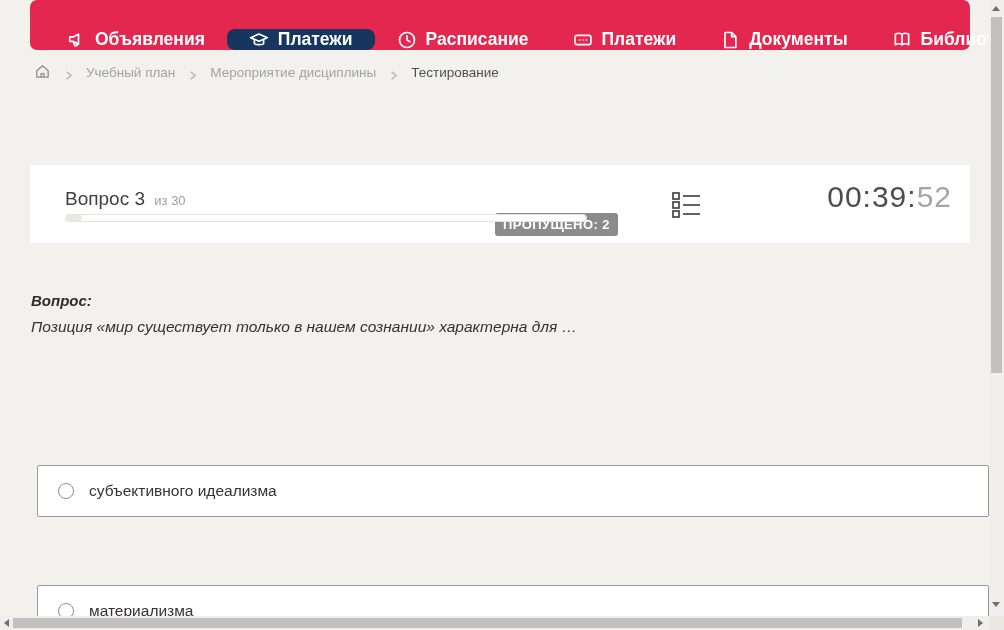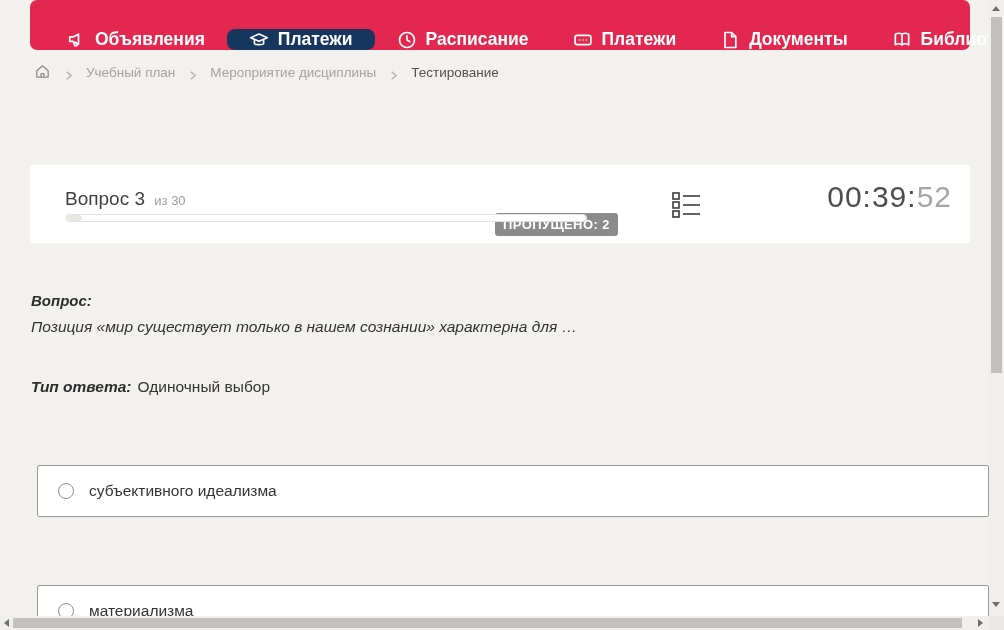--- a/index.html
+++ b/index.html
@@ -207,23 +207,20 @@
         <line x1="11" y1="23" x2="28" y2="23"></line>
       </svg>
     </div>
     <div class="timer">
       <span>00:39:</span><span class="secs">52</span>
     </div>
   </div>
 
   <div class="q-label">Вопрос:</div>
   <div class="q-text">Позиция «мир существует только в нашем сознании» характерна для …</div>
-  <div class="q-type">
-    <span class="type-label">Тип ответа:</span><span>Одиночный выбор</span>
-  </div>
 
   <div class="option o1">
     <span class="radio"></span>
     <span class="opt-label">субъективного идеализма</span>
   </div>
   <div class="option o3">
     <span class="radio"></span>
     <span class="opt-label">материализма</span>
   </div>
 

